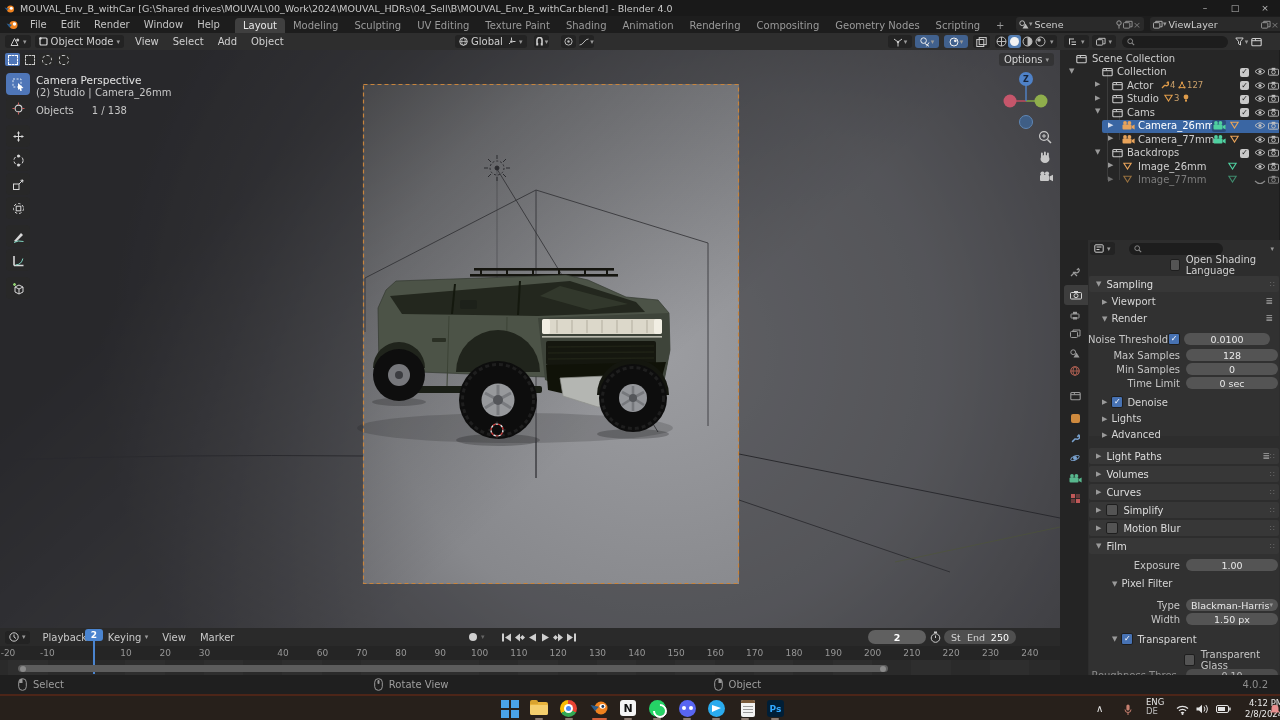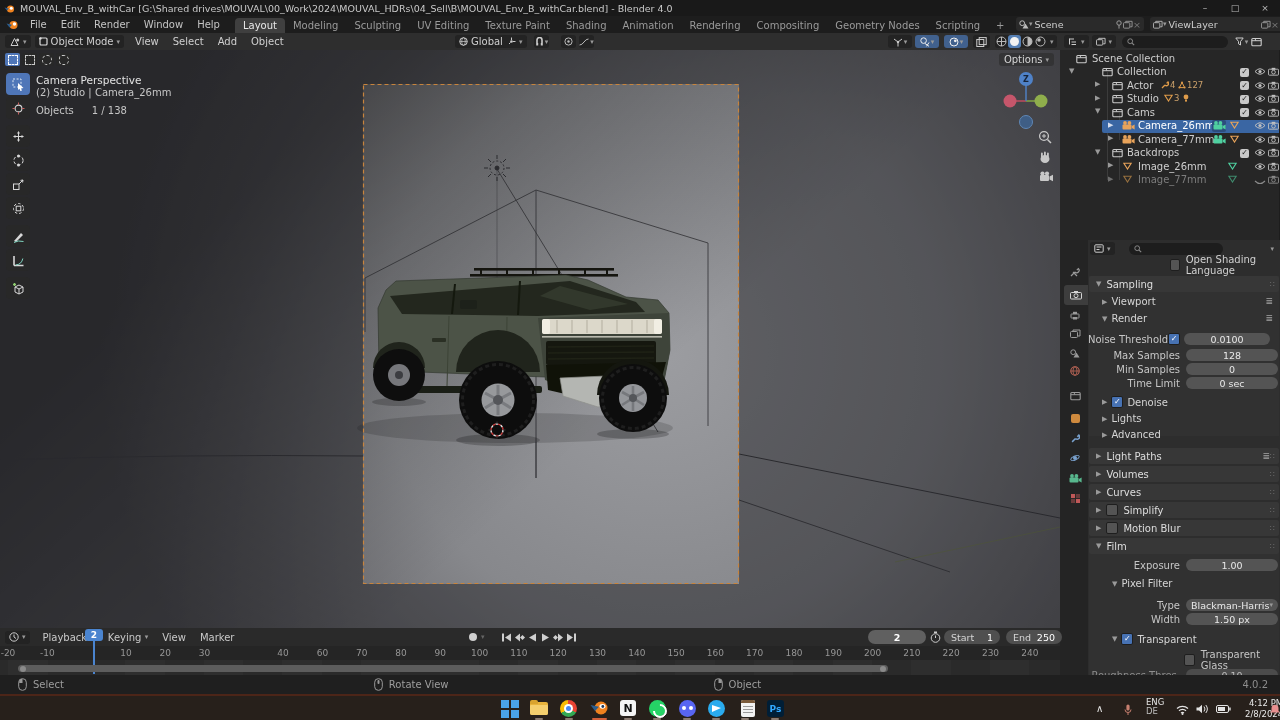--- a/index.html
+++ b/index.html
@@ -1118,21 +1118,21 @@
         </div>
       <svg class="abs" style="left:930px;top:3px" width="11" height="12" viewBox="0 0 11 12" color="#ccc">
           <circle cx="5.5" cy="7" r="4.3" fill="none" stroke="currentColor"></circle>
           <line x1="5.5" y1="7" x2="5.5" y2="4.5" stroke="currentColor"></line>
           <rect x="4" y="0.5" width="3" height="1.6" fill="currentColor"></rect>
         </svg>
       <div class="sepill" style="left:944px;width:42px">
         <span>Start</span>
           <span style="color:#fff">1</span>
       </div>
-      <div class="sepill" style="left:1006px;width:42px">
+      <div class="sepill" style="left:960px;width:42px">
         <span>End</span>
           <span style="color:#fff">250</span>
       </div>
     </div>
 
     <div class="ruler">
         <span class="tick" style="left: 8px;">-20</span>
         <span class="tick" style="left: 47.3px;">-10</span>
         <span class="tick" style="left: 125.9px;">10</span>
         <span class="tick" style="left: 165.2px;">20</span>

